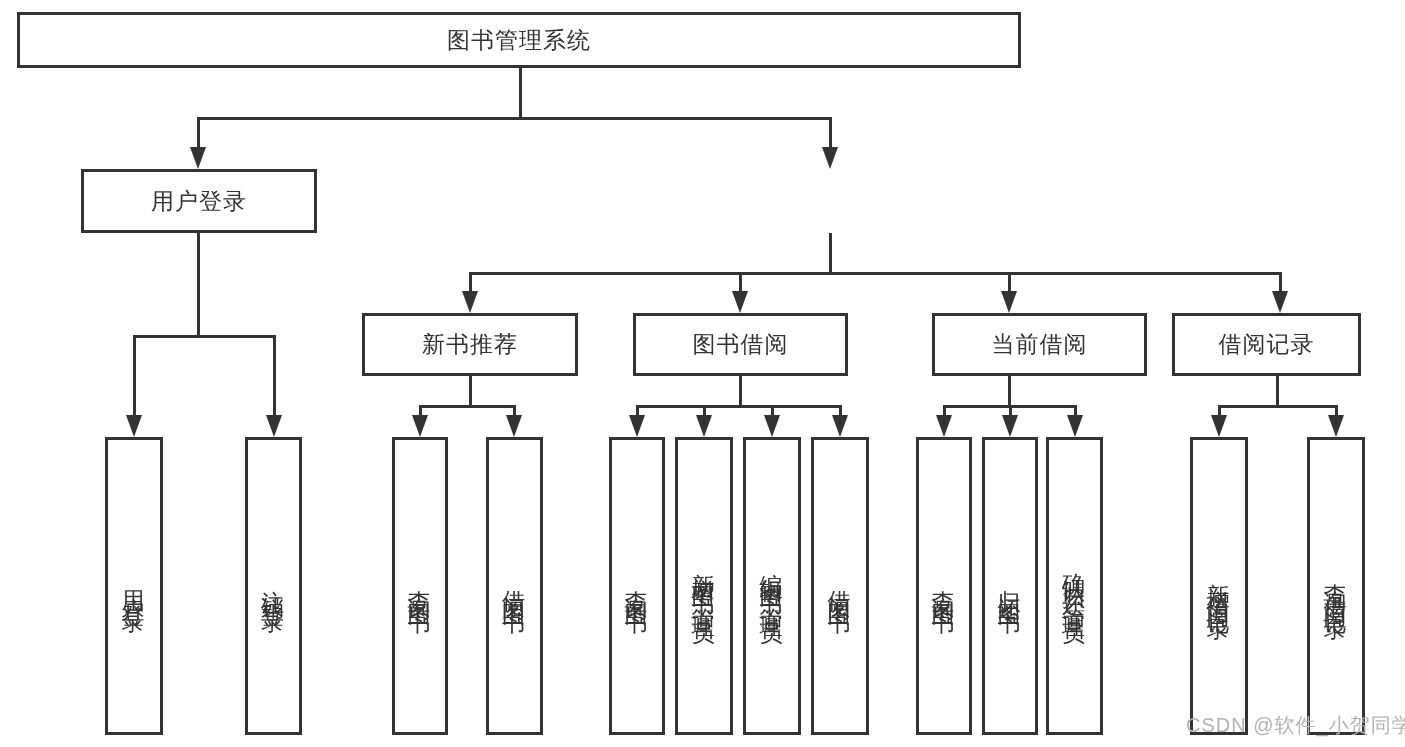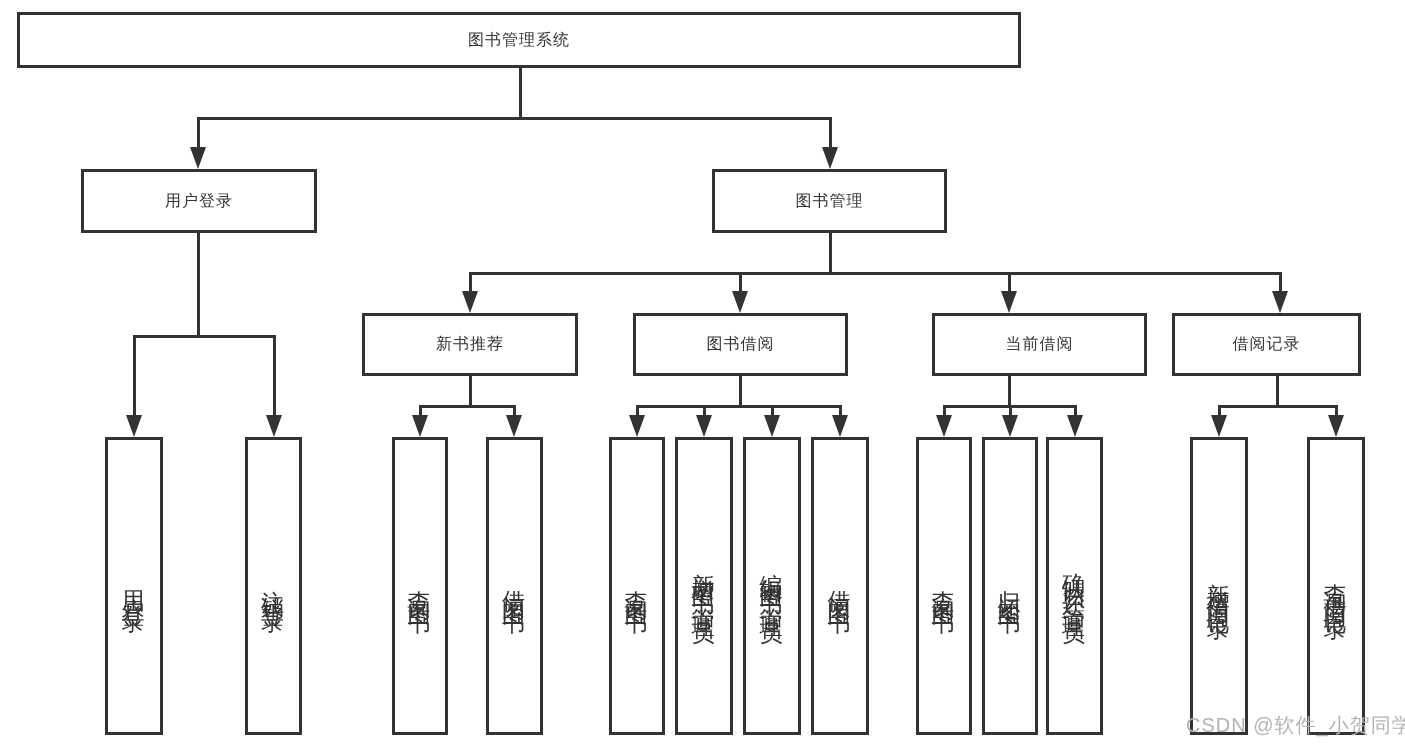--- a/index.html
+++ b/index.html
@@ -3,21 +3,21 @@
 <meta charset="utf-8">
 <style>
   html,body{margin:0;padding:0;background:#ffffff;}
   #stage{
     position:relative;width:1405px;height:747px;background:#ffffff;overflow:hidden;
     font-family:"Liberation Sans","DejaVu Sans",sans-serif;color:#333333;
   }
   .hbox{
     position:absolute;box-sizing:border-box;border:3px solid #333333;background:#ffffff;
     display:flex;align-items:center;justify-content:center;
-    font-size:16px;letter-spacing:1px;white-space:nowrap;
+    font-size:23px;letter-spacing:1px;white-space:nowrap;
   }
   .vbox{
     position:absolute;box-sizing:border-box;border:3px solid #333333;background:#ffffff;
   }
   .vbox .vtext{
     position:absolute;left:50%;top:50%;transform:translate(-50%,-50%);
     writing-mode:vertical-rl;text-orientation:mixed;
     font-size:23px;letter-spacing:7px;white-space:nowrap;
   }
   .vline{position:absolute;width:3px;background:#333333;}
@@ -43,23 +43,20 @@
 
   <div class="vline" style="left:519px;top:68px;height:51px;"></div>
   <div class="hline" style="left:197px;top:117px;width:634px;"></div>
   <div class="vline" style="left:197px;top:117px;height:33px;"></div>
   <div class="arrow" style="left:190px;top:147px;"></div>
   <div class="vline" style="left:829px;top:117px;height:33px;"></div>
   <div class="arrow" style="left:822px;top:147px;"></div>
 
   <div class="hbox" style="left:81px;top:169px;width:236px;height:64px;">
     <span>用户登录</span>
-  </div>
-  <div class="hbox" style="left:712px;top:169px;width:235px;height:64px;">
-    <span>图书管理</span>
   </div>
 
   <div class="vline" style="left:197px;top:233px;height:105px;"></div>
   <div class="hline" style="left:133px;top:335px;width:143px;"></div>
   <div class="vline" style="left:133px;top:335px;height:83px;"></div>
   <div class="arrow" style="left:126px;top:415px;"></div>
   <div class="vline" style="left:273px;top:335px;height:83px;"></div>
   <div class="arrow" style="left:266px;top:415px;"></div>
 
   <div class="vline" style="left:829px;top:233px;height:42px;"></div>

